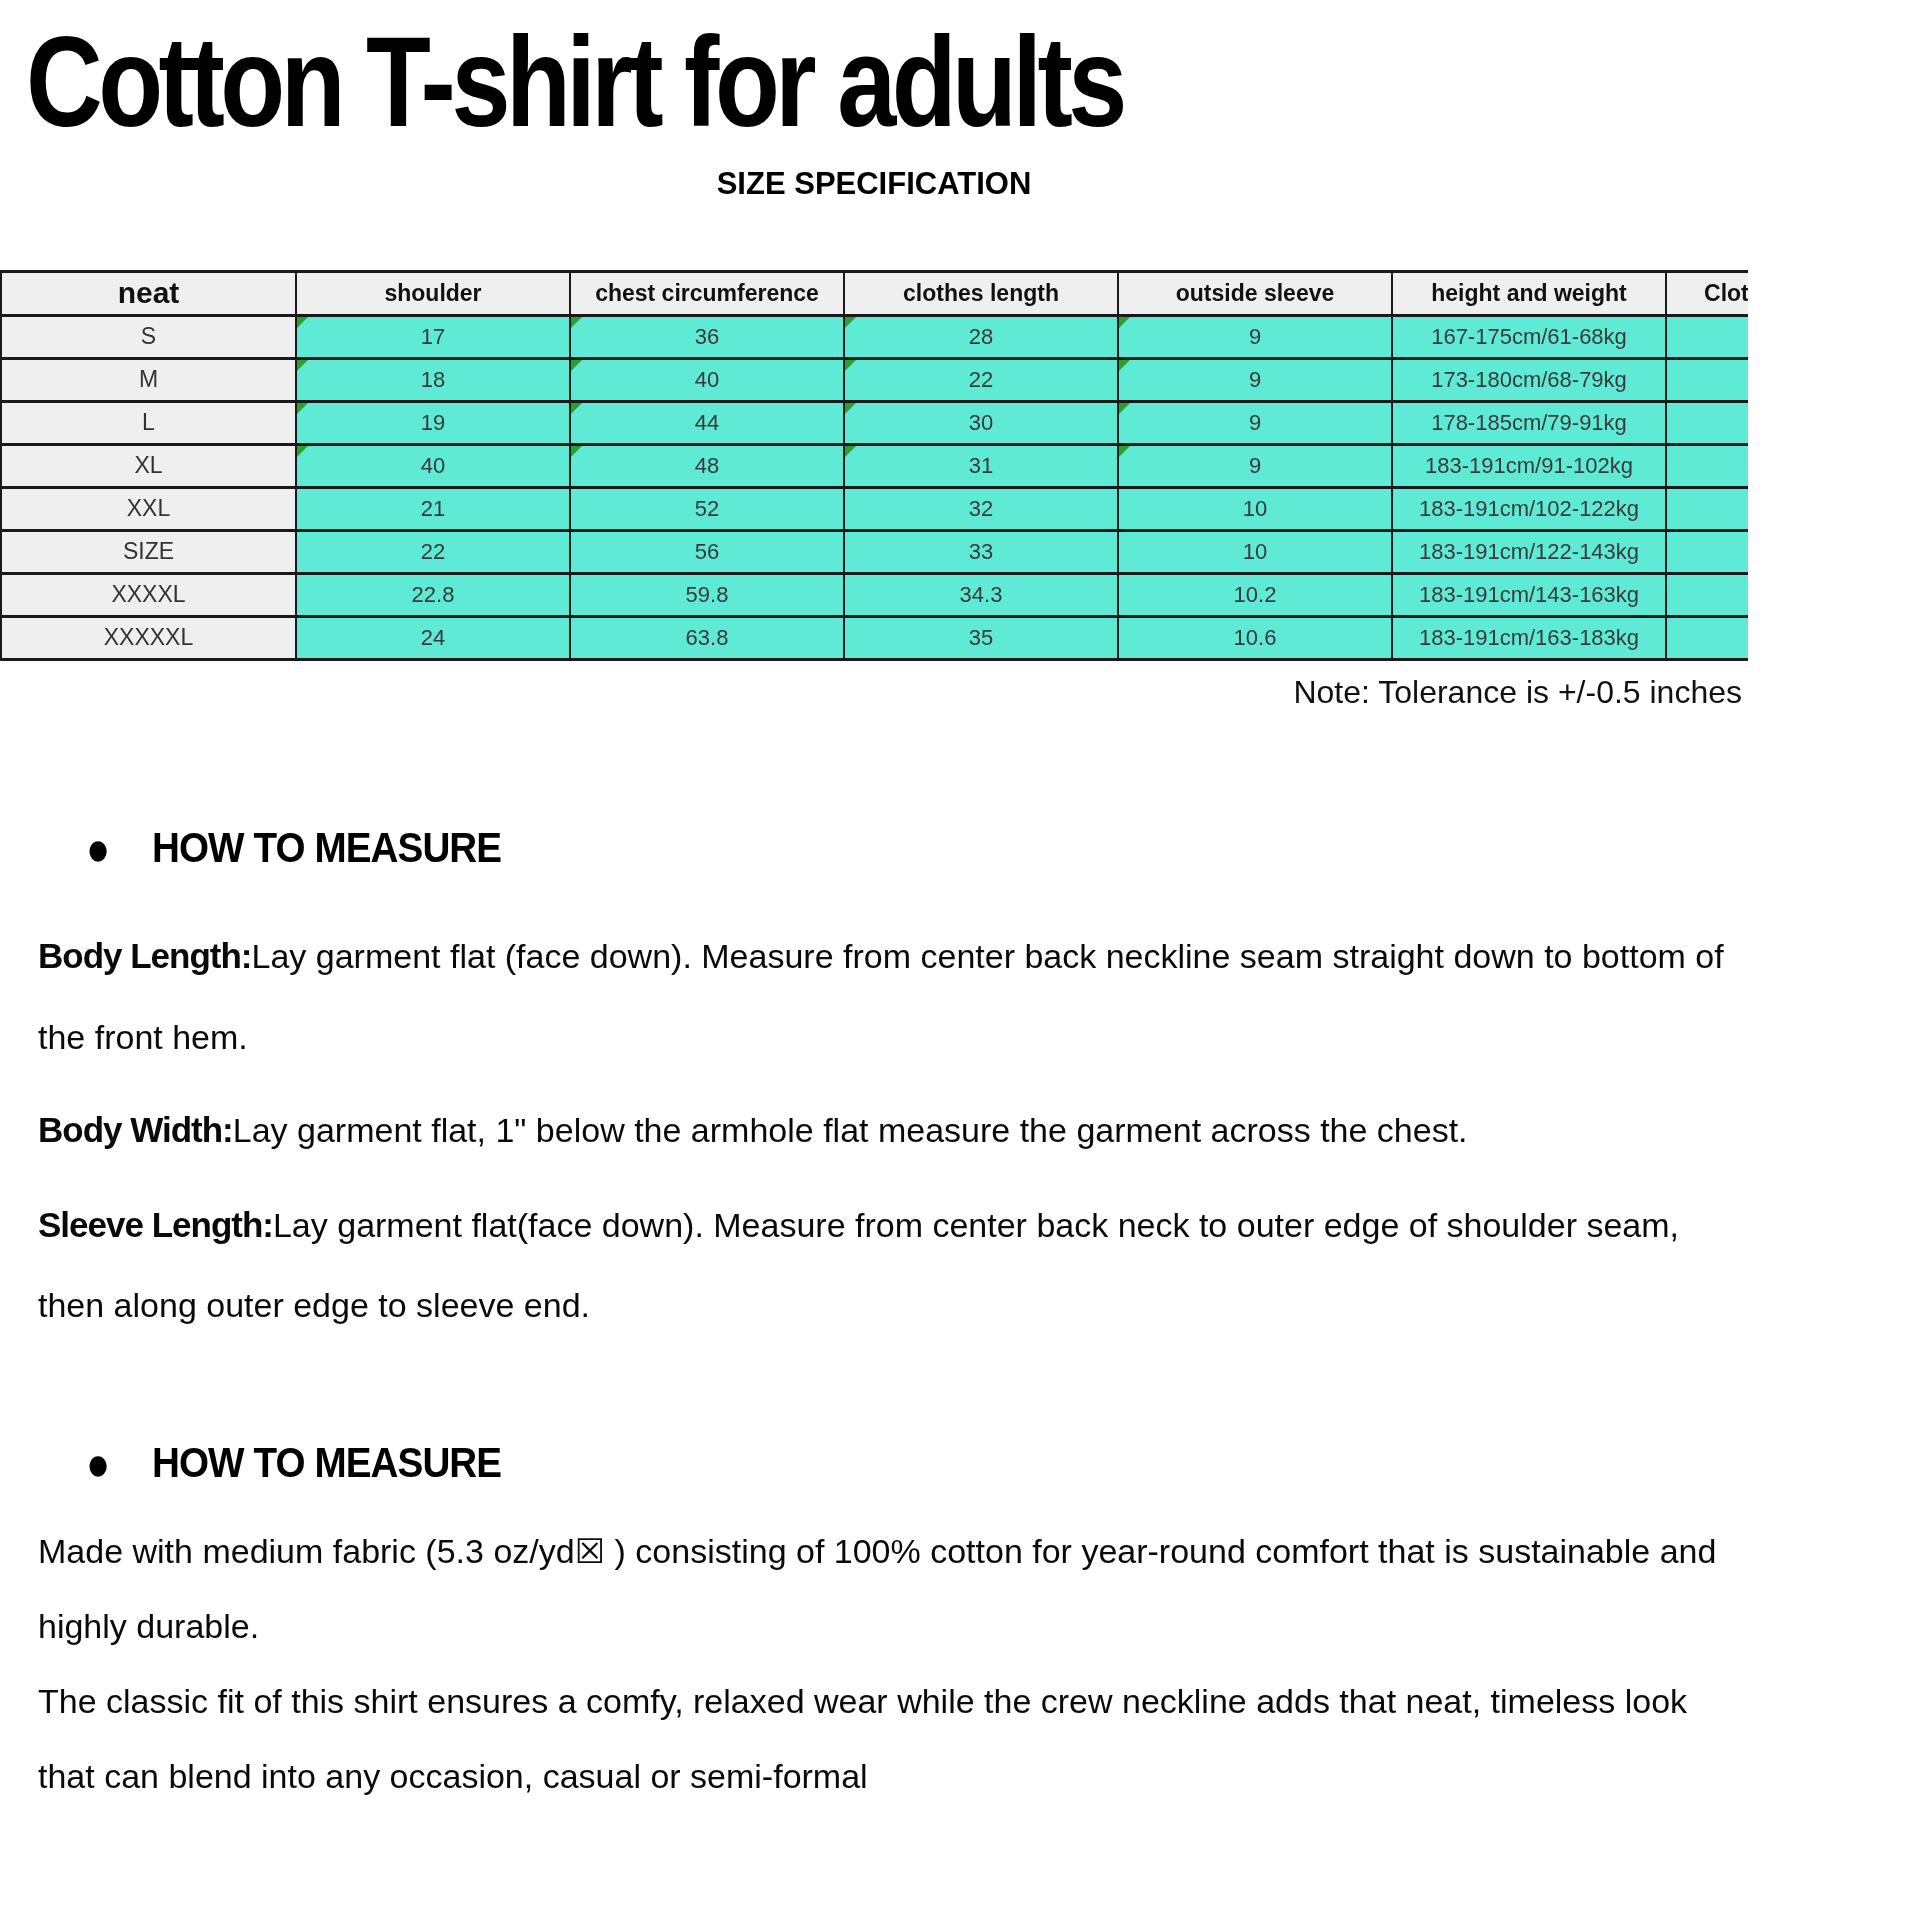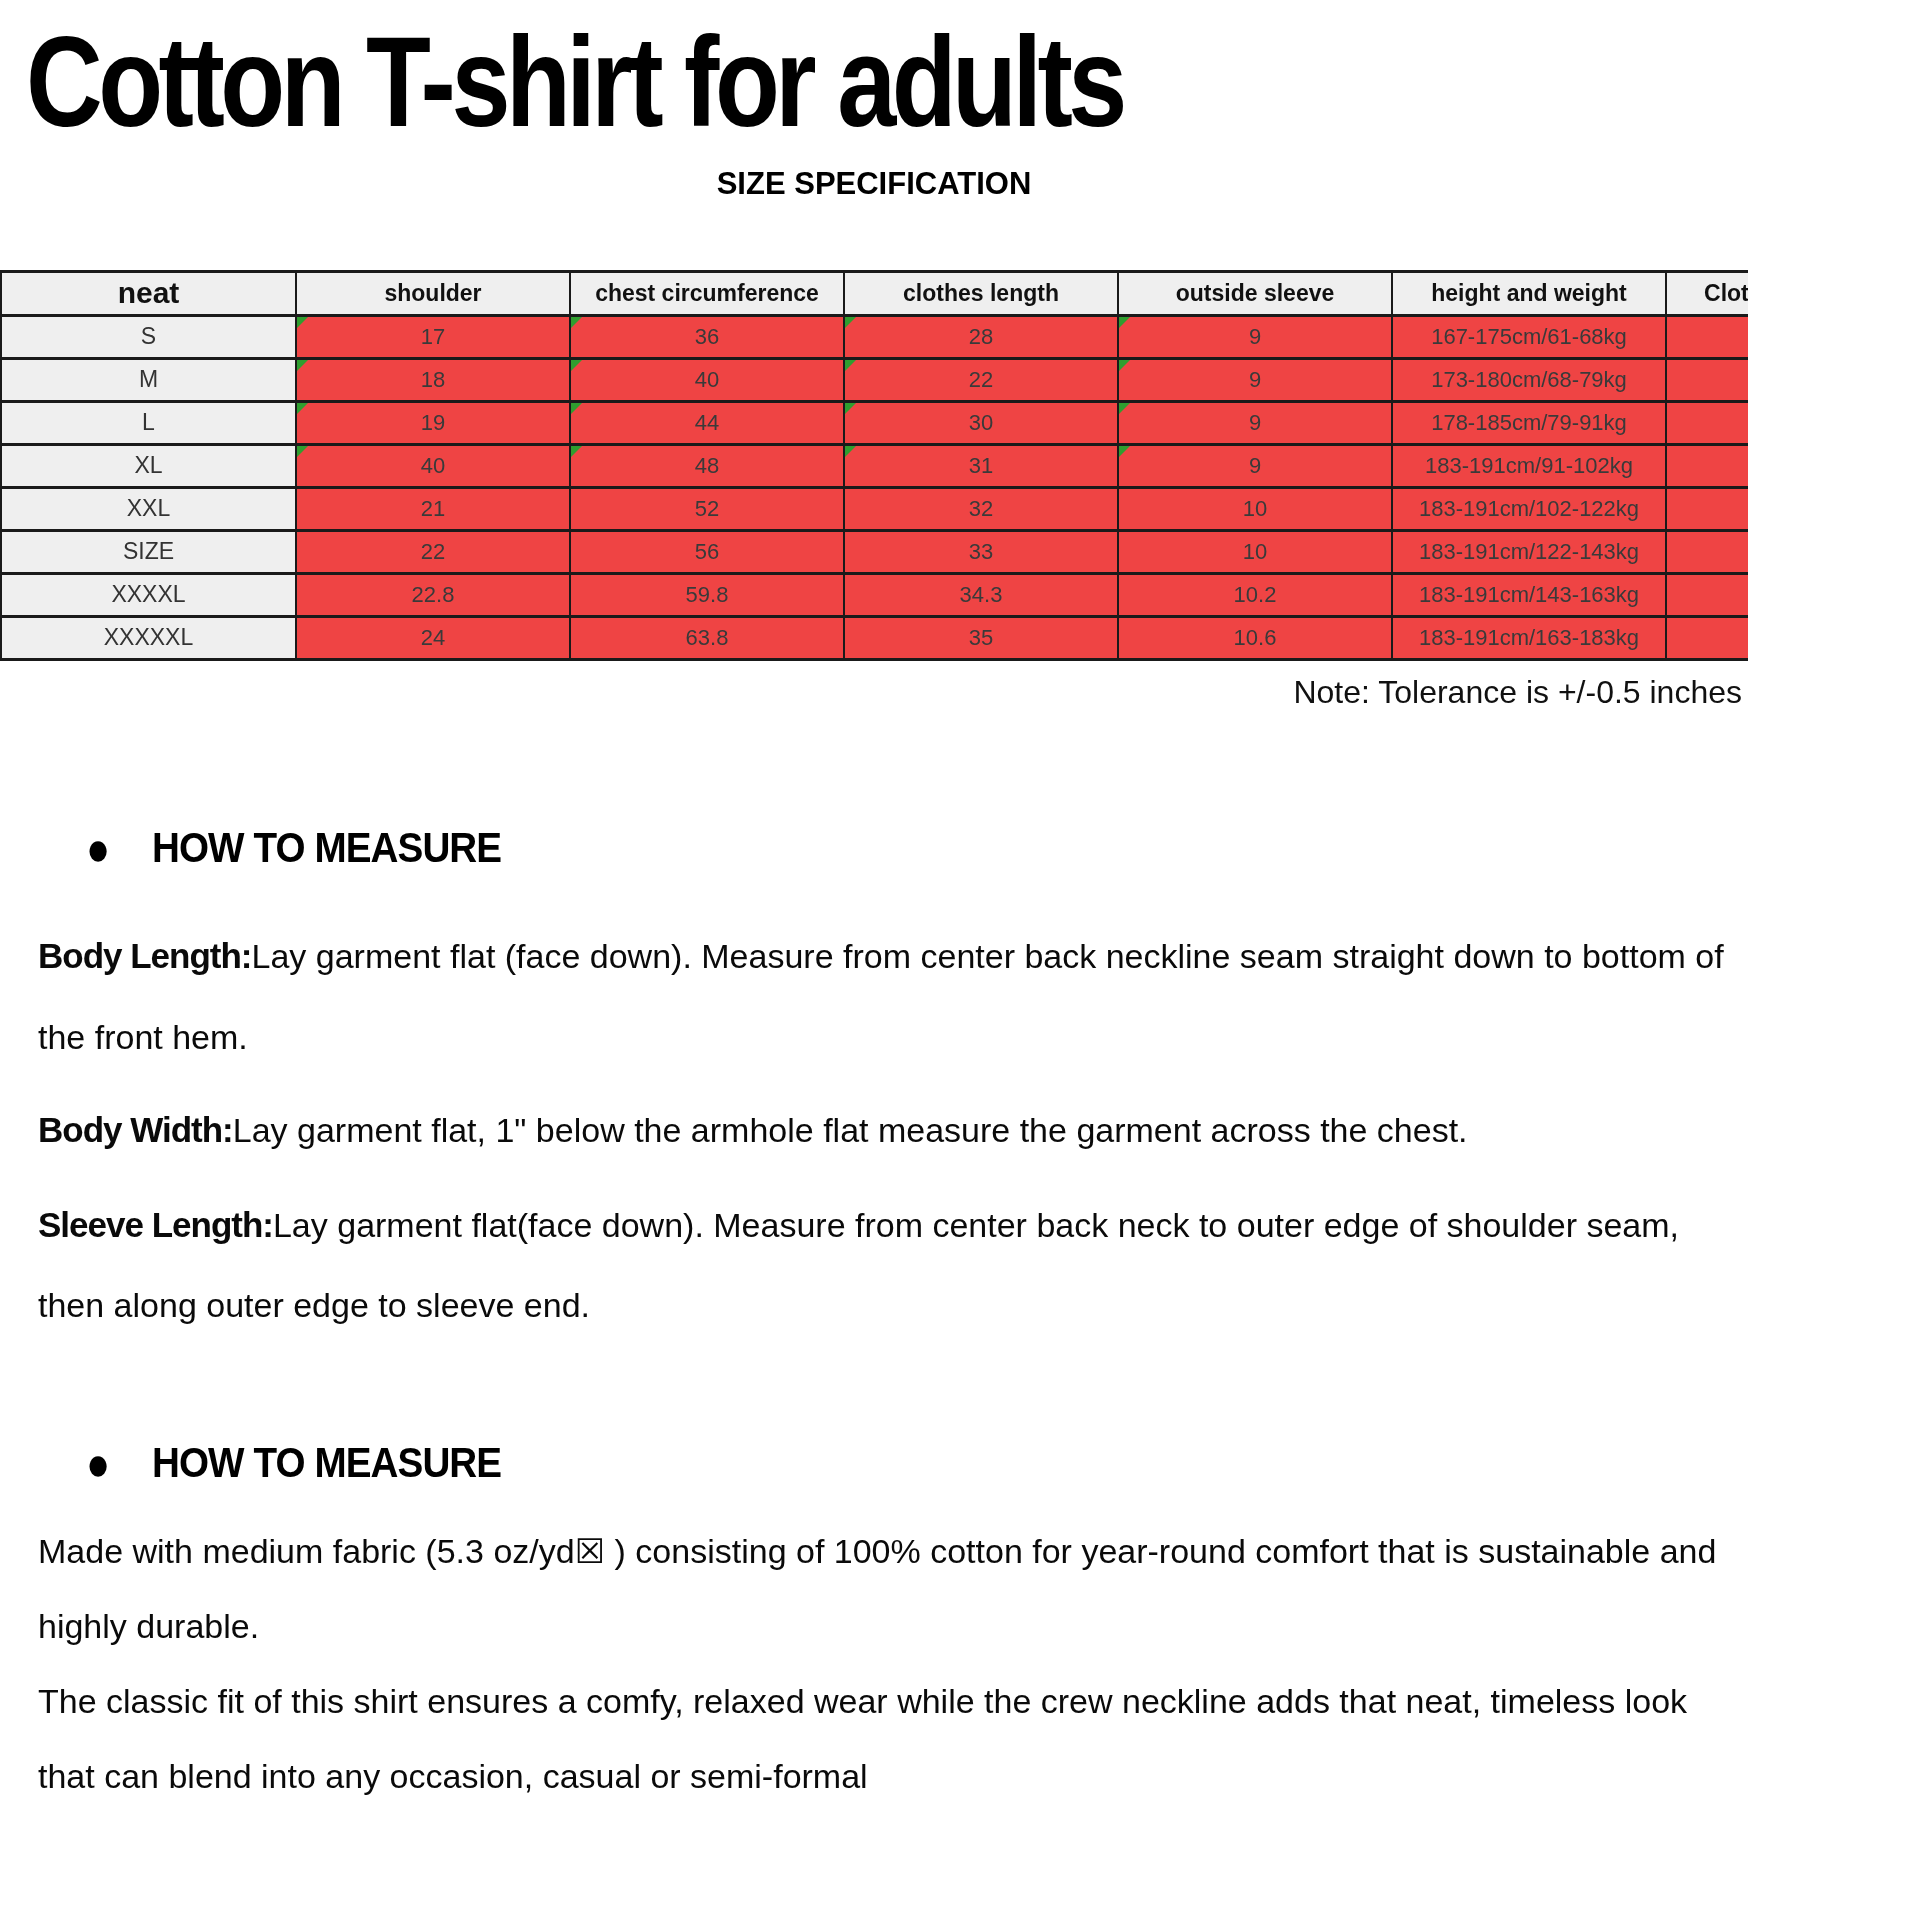--- a/index.html
+++ b/index.html
@@ -57,21 +57,21 @@
     background: var(--size-col-bg, #efefef);
   }
   table.size-table thead th.size-col {
     font-size: 30px;
     font-weight: 700;
   }
   table.size-table td {
     height: 43px;
     font-size: 22px;
     color: var(--value-text, #3a3a3a);
-    background: #ef4444;
+    background: #5eead4;
   }
   table.size-table td.size-col {
     background: var(--size-col-bg, #efefef);
     font-size: 23px;
     color: #333;
   }
   
   .col-size   { width: 295px; }
   .col-v      { width: 274px; }
   .col-last   { width: 269px; }

